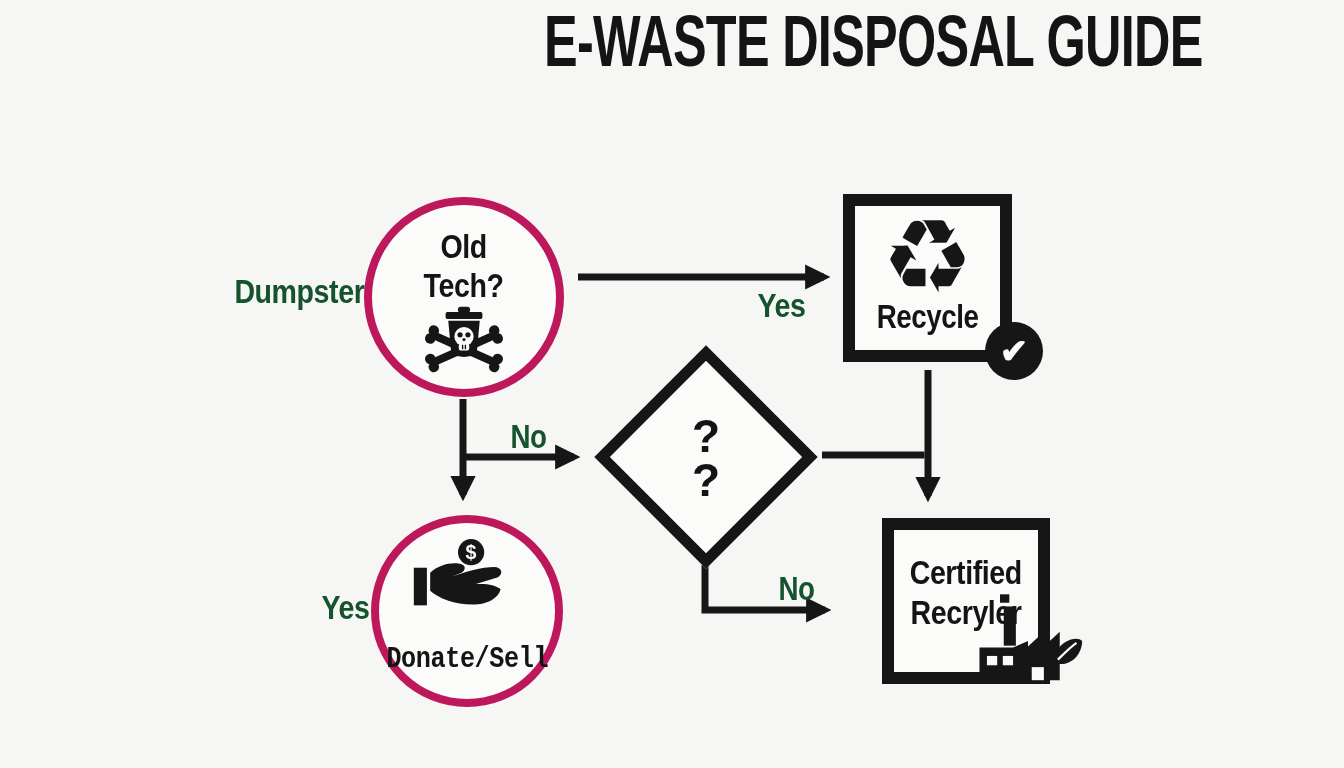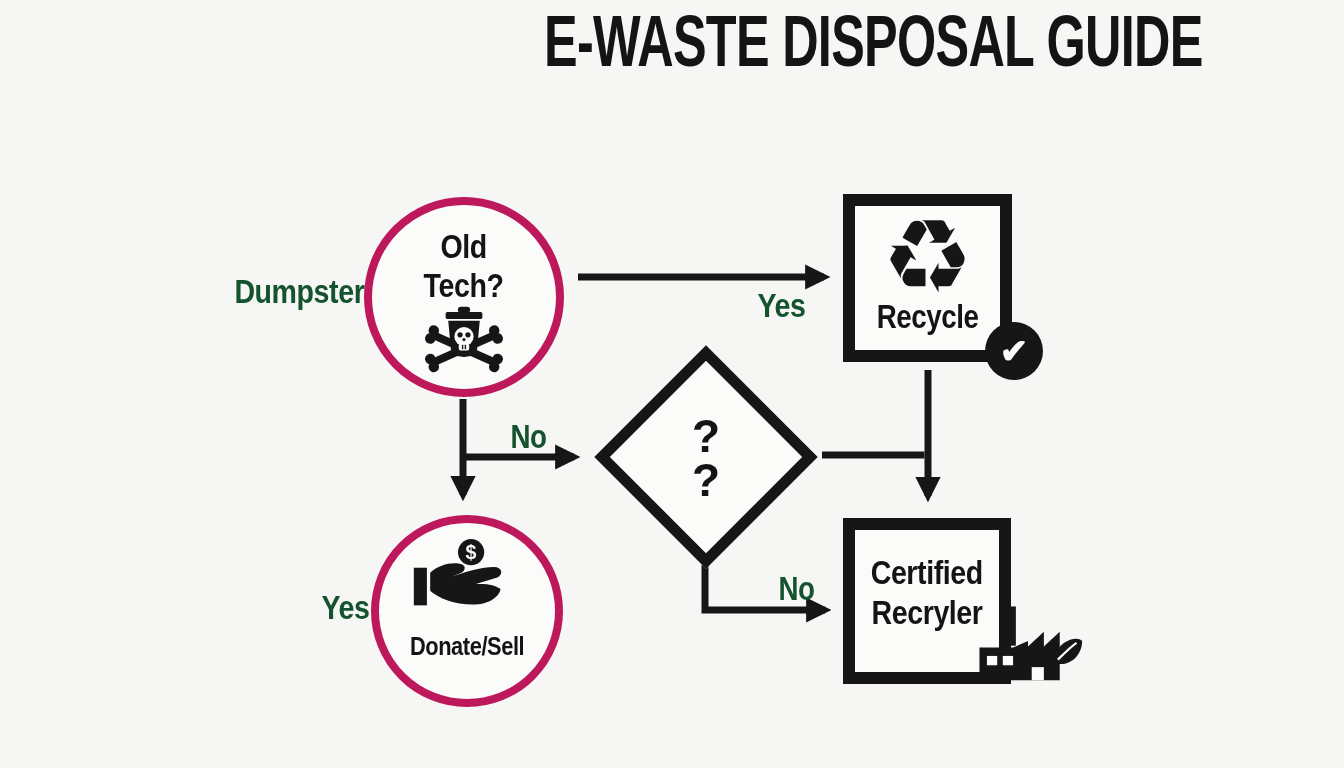--- a/index.html
+++ b/index.html
@@ -67,23 +67,23 @@
     transform:rotate(45deg);
   }
   .diamond-content {
     position:absolute; left:595px; top:380px; width:222px; height:156px; z-index:3;
     display:flex; flex-direction:column; align-items:center; justify-content:center;
   }
   .qmark { font-weight:700; font-size:46px; line-height:44px; color:#141414; }
   .diamond-label { font-weight:700; font-size:31px; line-height:36px; color:#141414; }
 
   #donate { left:371px; top:515px; width:192px; height:192px; padding-top:12px; }
-  #donate .node-text { font-size:26px; line-height:32px; margin-top:5px; }
-
-  #certified { left:843px; top:518px; width:168px; height:166px; padding-top:22px; }
+  #donate .node-text { font-size:30px; line-height:32px; margin-top:18px;font-family:Liberation Mono, monospace; }
+
+  #certified { left:882px; top:518px; width:168px; height:166px; padding-top:22px; }
   #certified .node-text { font-size:34px; line-height:40px; }
 
   .icon-svg { display:block; }
   .factory-wrap { position:absolute; left:972px; top:594px; z-index:4; }
 </style>
 </head>
 <body>
 
 <div class="canvas">
 

